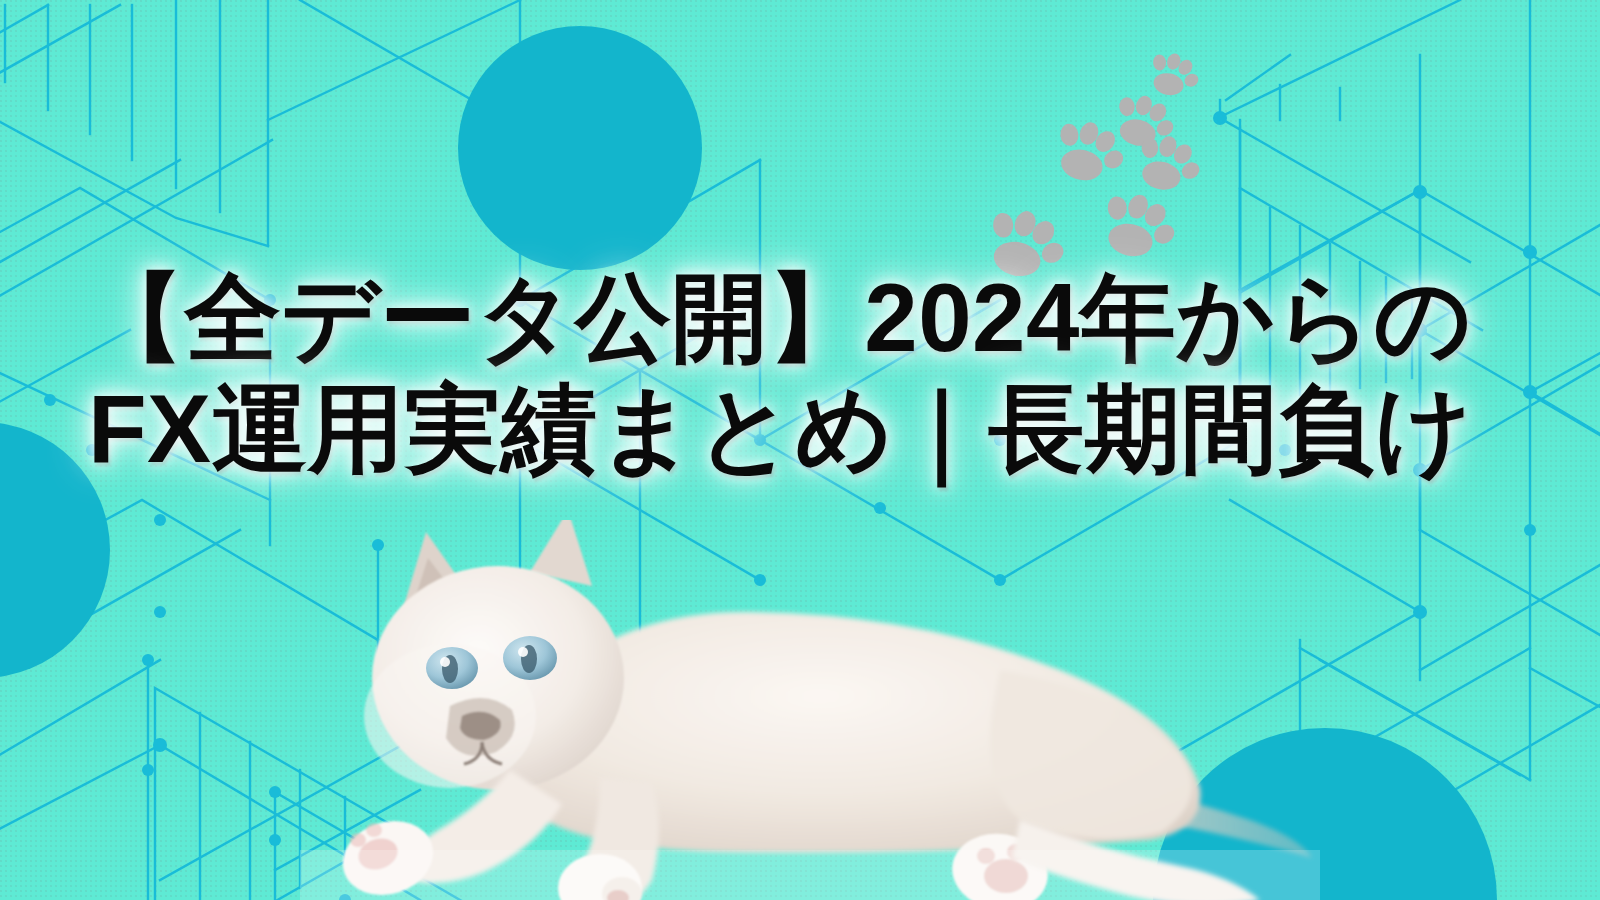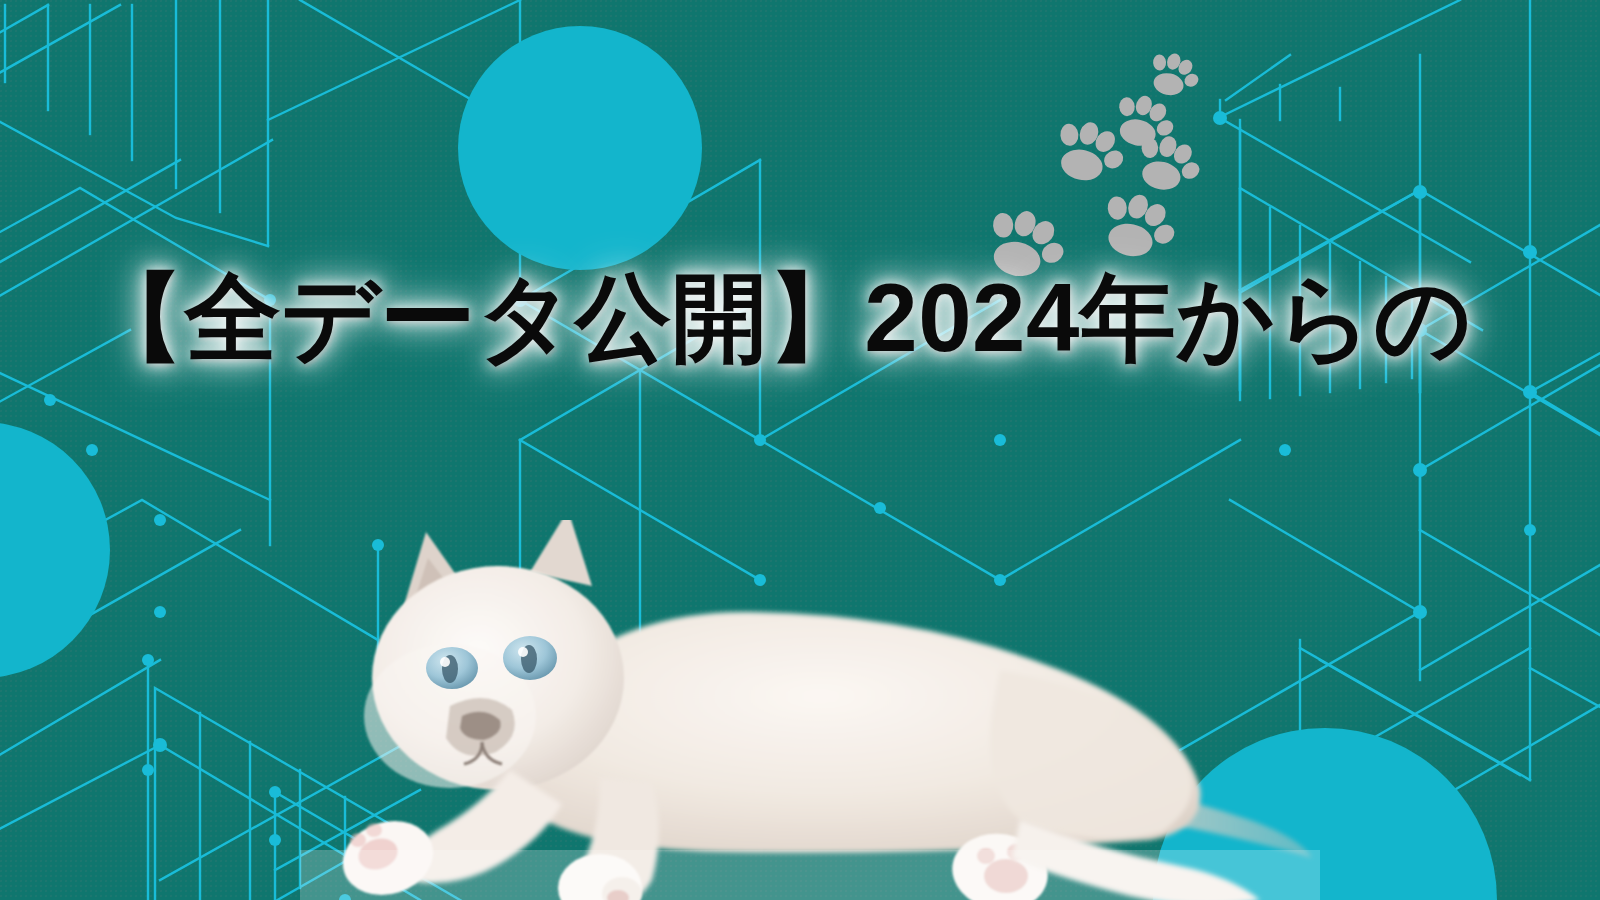--- a/index.html
+++ b/index.html
@@ -5,21 +5,21 @@
   html, body {
     margin: 0;
     padding: 0;
     background: #ffffff;
   }
   #eyecatch {
     position: relative;
     width: 1600px;
     height: 900px;
     overflow: hidden;
-    background: #0f766e;
+    background: #5eead4;
     font-family: "Liberation Sans", "DejaVu Sans", sans-serif;
   }
 
   
   .dot-texture {
     position: absolute;
     inset: 0;
     background-image:
       radial-gradient(circle at 1px 1px, rgba(120,120,120,0.13) 0.9px, transparent 1px);
     background-size: 5px 5px;
@@ -343,15 +343,16 @@
           <path d="M 720 300 Q 800 330 880 346 Q 930 356 960 380 Q 900 392 830 376 Q 760 358 712 338 Z" fill="#f6f1ec"></path>
         </g>
       </g>
 
       <rect x="0" y="330" width="1020" height="70" fill="#ffffff" opacity="0.22"></rect>
     </svg>
   </div>
 
   <div class="headline">
     <span class="ln">【全データ公開】2024年からの</span>
+    <span class="ln">FX運用実績まとめ｜長期間負け</span>
   </div>
 
 </div>
 
 </body></html>

